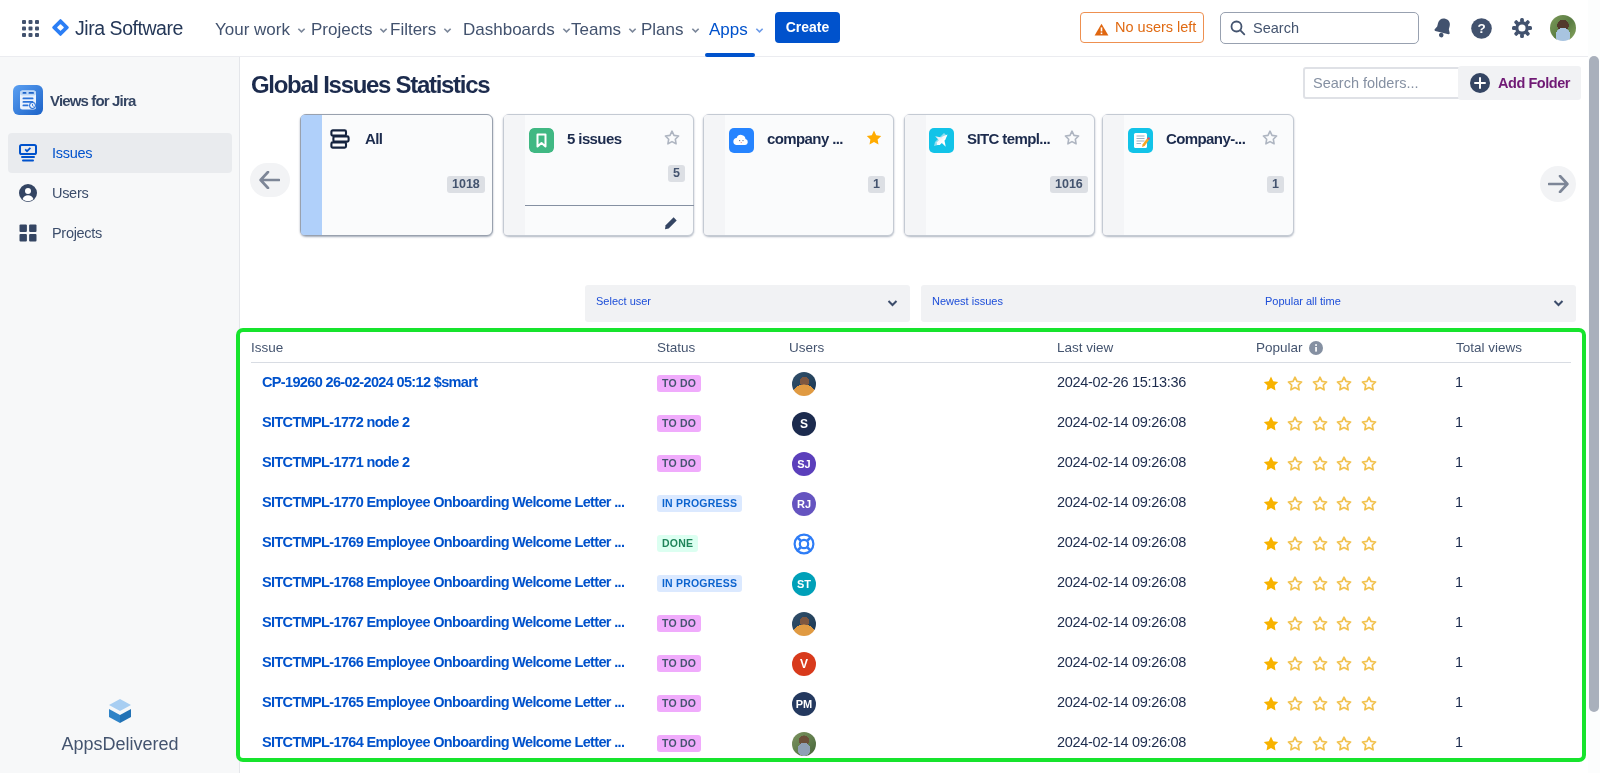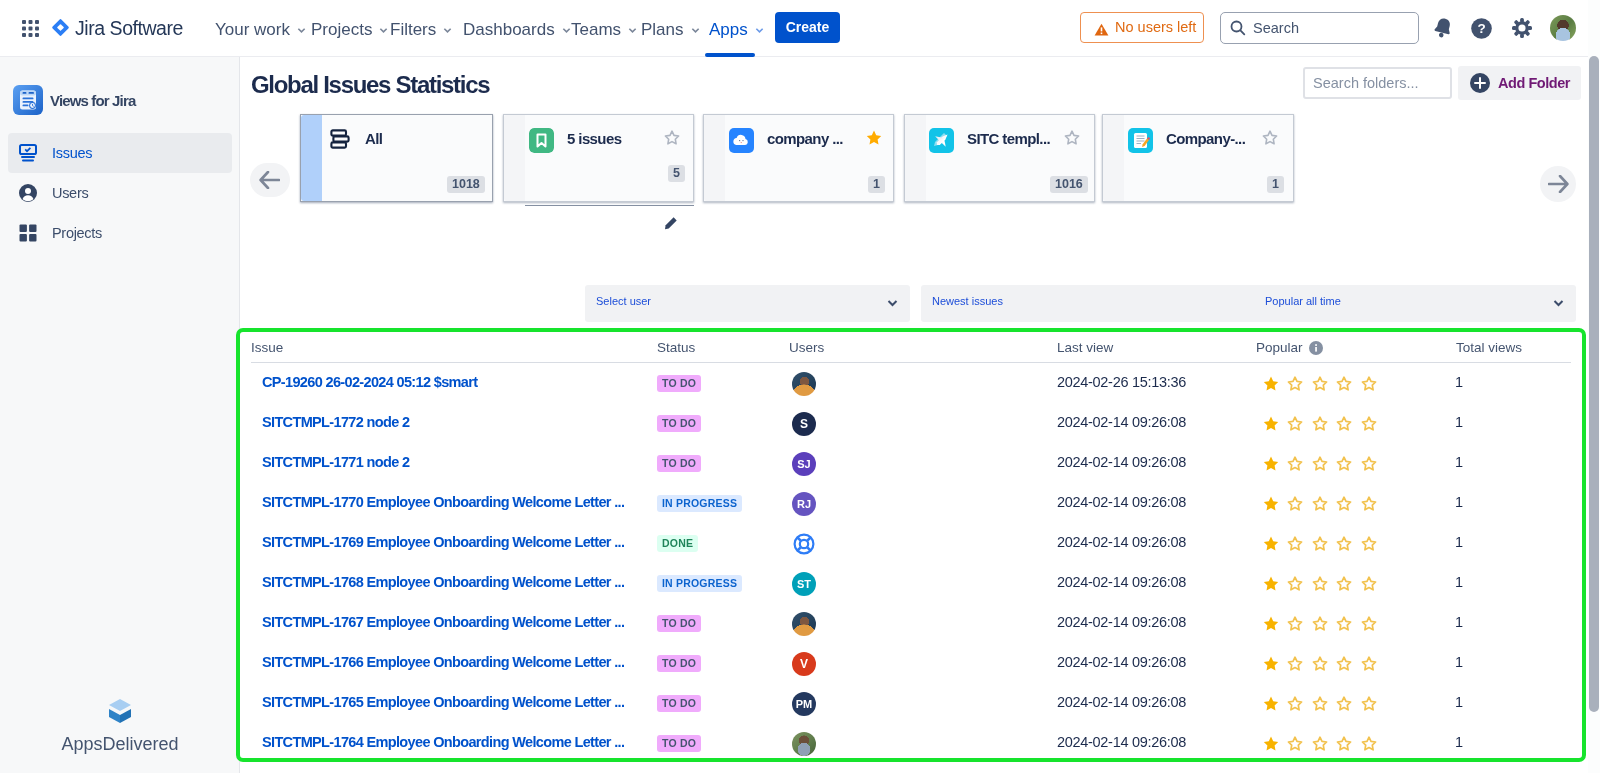--- a/index.html
+++ b/index.html
@@ -19,31 +19,31 @@
 #topsearch span { position:absolute; left:32px; top:7px; font-size:14.5px; color:#44546f; }
 
 #side { position:absolute; left:0; top:57px; width:240px; height:716px; background:#f7f8f9;
   border-right:1px solid #e4e6ea; }
 .srow { position:absolute; left:8px; width:224px; height:40px; }
 .srow .txt { position:absolute; left:44px; top:12px; font-size:14.5px; font-weight:500; color:#3c4d6b; letter-spacing:-0.3px; }
 #apdel { position:absolute; left:0; top:696px; width:240px; text-align:center; }
 #apdel .t { font-size:18px; color:#44546f; margin-top:4px; }
 h1 { position:absolute; left:251px; top:71px; font-size:24px; font-weight:600; color:#1c2b4d;
   letter-spacing:-1.3px; }
-#sfold { position:absolute; left:1303px; top:67px; width:149px; height:32px; border:2px solid #dfe1e6;
+#sfold { position:absolute; left:1303px; top:67px; width:168px; height:32px; border:2px solid #dfe1e6;
   border-radius:3px; background:#fff; }
 #sfold span { position:absolute; left:8px; top:6px; font-size:14.5px; color:#8590a2; }
 #addf { position:absolute; left:1458px; top:66px; width:123px; height:34px; background:#f1f2f4;
   border-radius:3px; }
 #addf .pc { position:absolute; left:12px; top:7px; width:20px; height:20px; border-radius:50%; background:#344563; }
 #addf .tx { position:absolute; left:40px; top:9px; font-size:14.5px; font-weight:700; color:#701a75; letter-spacing:-0.45px; }
 .arrbtn { position:absolute; border-radius:50%; background:#f2f3f5; }
 
-.card { position:absolute; top:114px; width:191px; height:88px; background:#fafbfc;
-  border:1px solid #c4cad3; border-radius:0; box-shadow:0 1px 2px rgba(23,43,77,.35);text-align:center; }
+.card { position:absolute; top:114px; width:191px; height:122px; background:#fafbfc;
+  border:1px solid #c4cad3; border-radius:6px; box-shadow:0 1px 2px rgba(23,43,77,.35);text-align:center; }
 .card .stripe { position:absolute; left:0; top:0; bottom:0; width:21px; background:#f4f5f7;
   border-radius:3px 0 0 3px; }
 .card .title { position:absolute; top:15px; font-size:15px; font-weight:700; color:#1c2b4d; white-space:nowrap; letter-spacing:-0.6px; }
 .card .cicon { position:absolute; left:25px; top:13px; width:25px; height:25px; border-radius:5px; }
 .card .cnt { position:absolute; top:61px; height:17px; background:#dcdfe4; border-radius:3px;
   font-size:12.5px; font-weight:700; color:#44546f; line-height:17px; padding:0 5px; }
 .cstar { position:absolute; top:14px; width:18px; height:18px; }
 
 .fsel { position:absolute; top:285px; height:37px; background:#f1f2f4; border-radius:3px; }
 .fsel .t { position:absolute; left:11px; top:10px; font-size:11px; color:#1d4ed8; }

